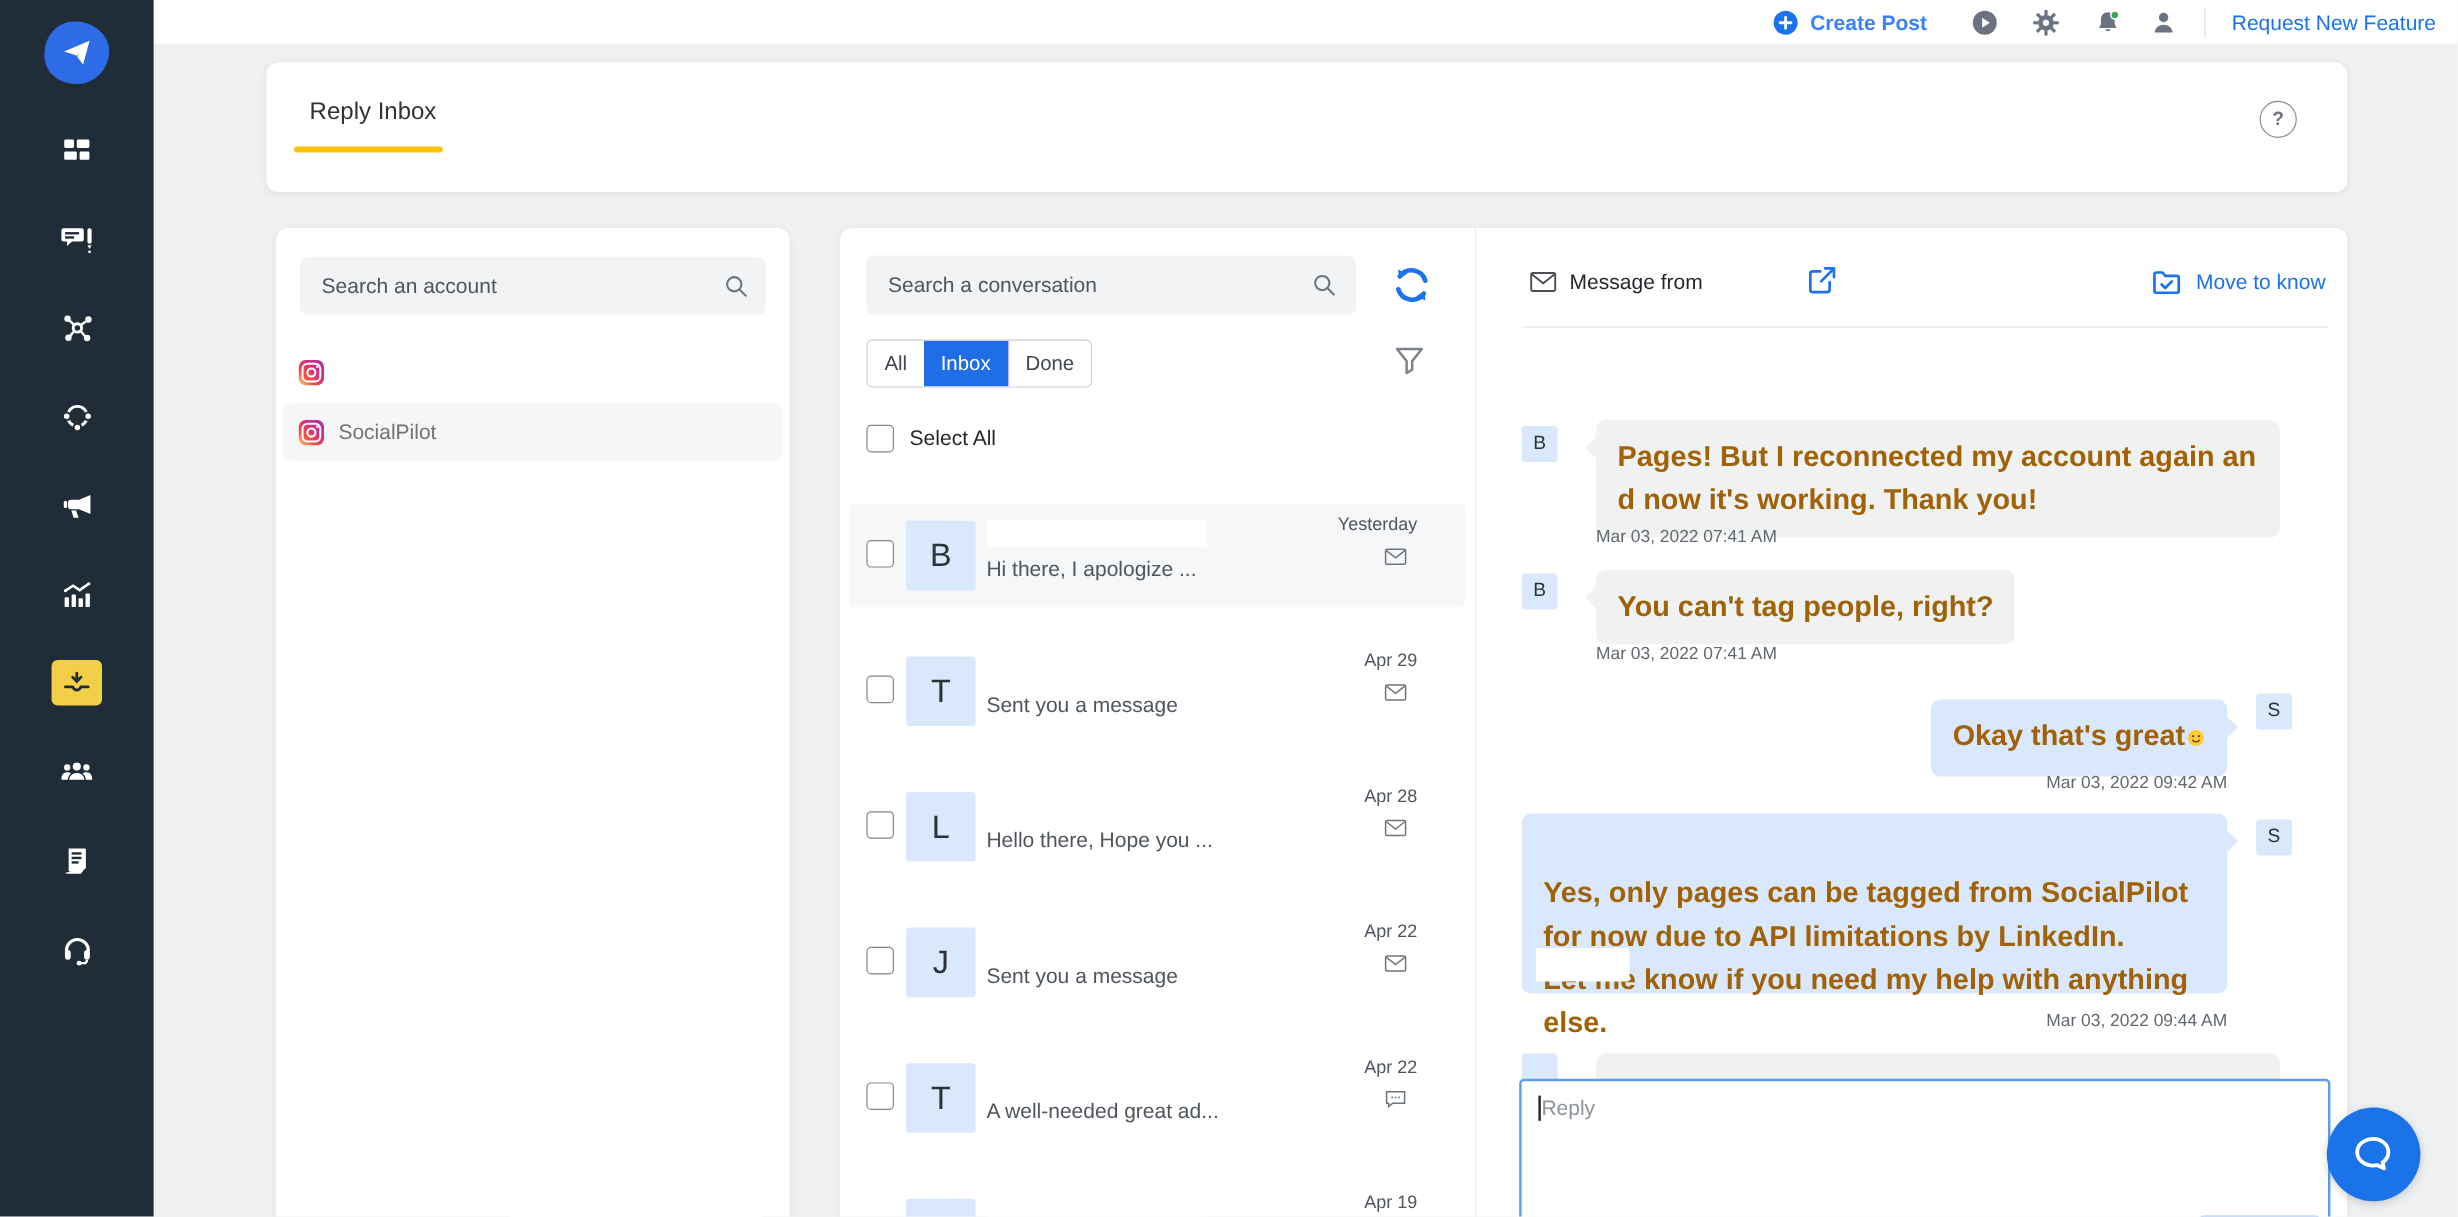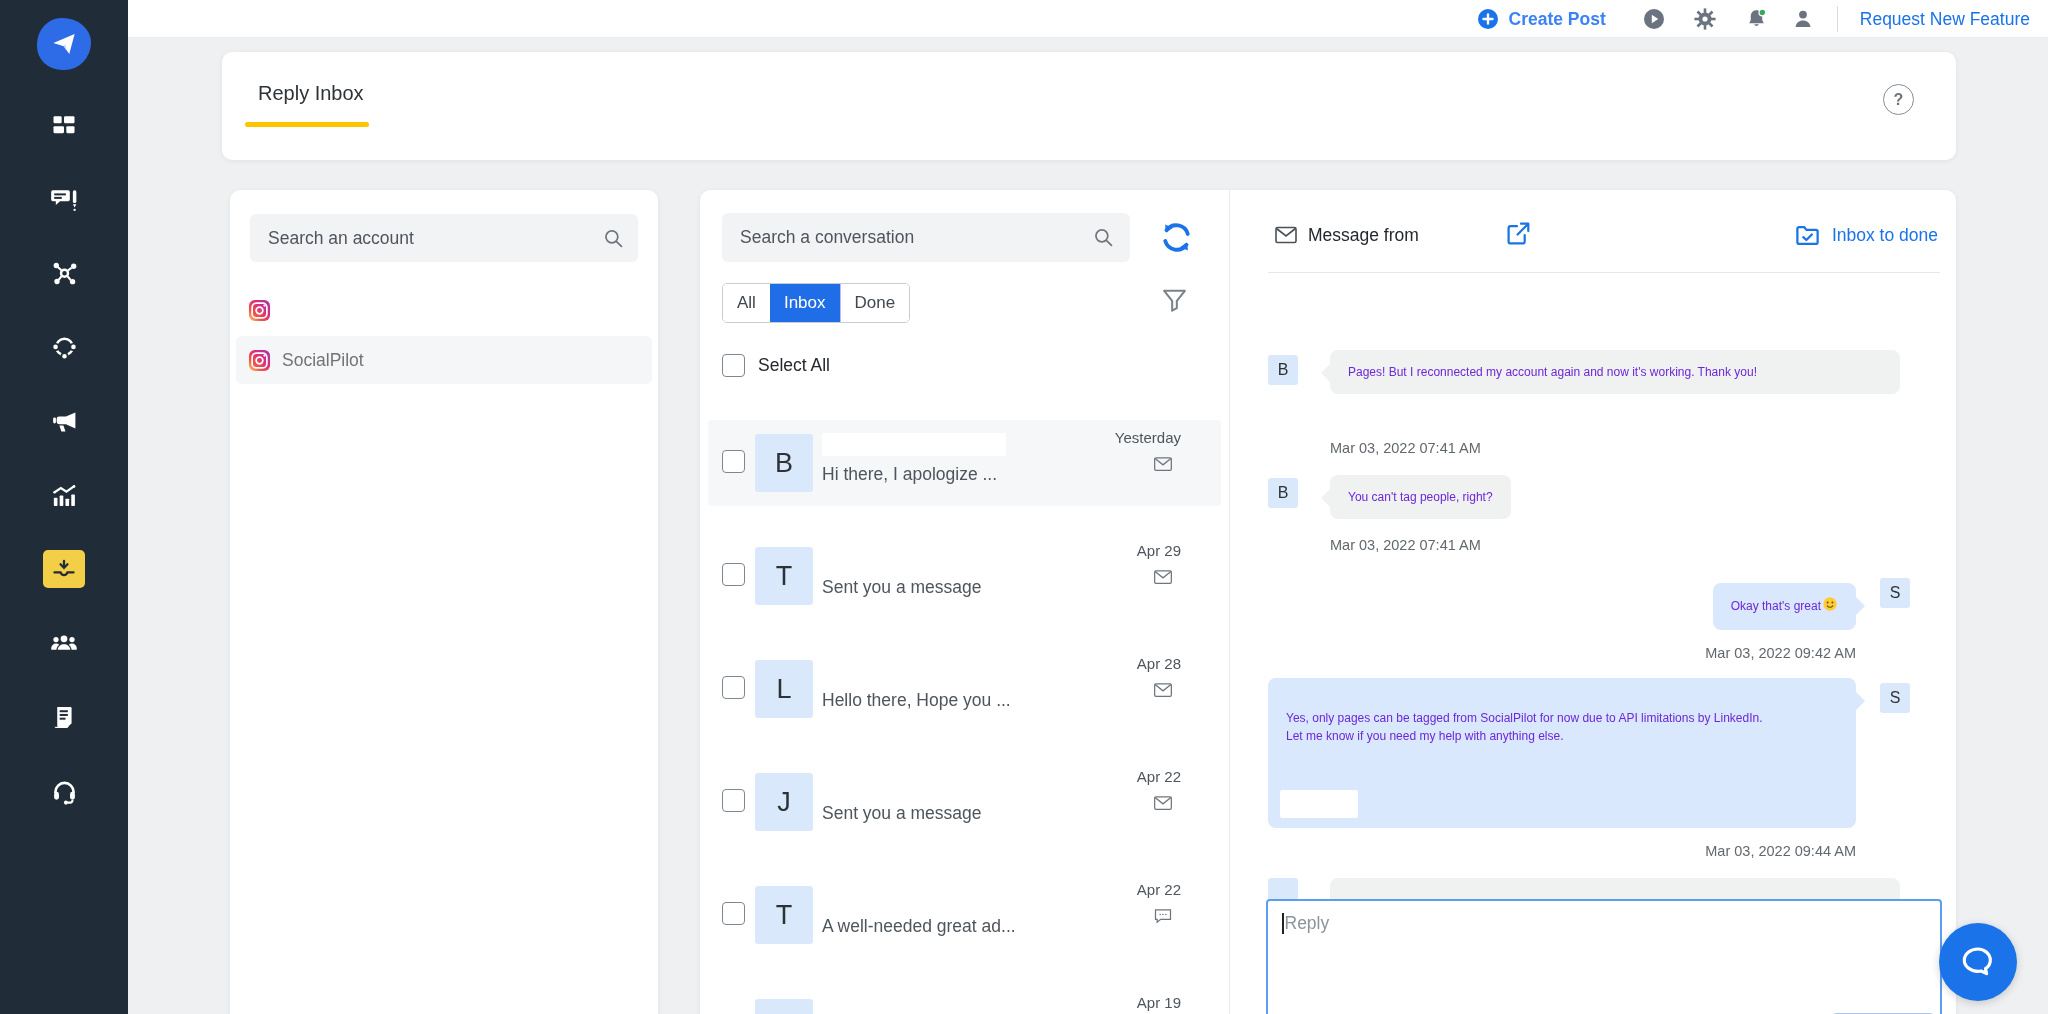--- a/index.html
+++ b/index.html
@@ -69,21 +69,21 @@
 
   
   .th-header-title { position:absolute; left:608px; top:35px; font-size:17.5px; color:#24282d; font-weight:500; }
   .th-env { position:absolute; left:574px; top:33px; }
   .th-ext { position:absolute; left:805px; top:30px; cursor:pointer; }
   .move-done { position:absolute; right:18px; top:32px; display:flex; align-items:center; gap:11px; cursor:pointer; }
   .move-done span { color:#1a73e8; font-size:17.5px; font-weight:500; }
   .th-div { position:absolute; left:568px; right:16px; top:82px; height:1px; background:#e5e7e9; }
 
   .msg-avatar { position:absolute; width:30px; height:30px; border-radius:3px; font-size:16px; }
-  .bubble { position:absolute; border-radius:8px; padding:13px 18px; font-size:12px; color:#6d28d9; line-height:1.5; word-break:break-all; white-space:pre-line; }
+  .bubble { position:absolute; border-radius:8px; padding:13px 18px; font-size:24px; color:#a16207; line-height:1.5; word-break:break-all; white-space:pre-line;font-weight:bold; }
   .bubble.gray { background:#f0f1f1; }
   .bubble.blue { background:#d9e8fc; }
   .tail-l::before { content:""; position:absolute; left:-9px; top:14px; border:9px solid transparent; border-right-color:#f0f1f1; border-left:none; }
   .tail-r::after { content:""; position:absolute; right:-9px; top:14px; border:9px solid transparent; border-left-color:#d9e8fc; border-right:none; }
   .tstamp { position:absolute; font-size:14.5px; color:#62686f; }
 
   .reply-box { position:absolute; left:566px; top:709px; width:676px; height:130px; background:#fff; border:2px solid #5e9cf0; border-radius:4px; cursor:text; }
   .reply-ph { position:absolute; left:14px; top:12px; font-size:17.5px; color:#8d949c; display:flex; align-items:center; }
   .caret { width:1.5px; height:21px; background:#222; margin-right:1px; }
   .send-partial { position:absolute; right:4px; bottom:0; width:106px; height:14px; background:#a6c4f6; border-radius:7px 7px 0 0; cursor:pointer; }
@@ -430,21 +430,21 @@
     </span>
     <div class="move-done">
       <span style="display:flex">
         <svg width="27" height="27" viewBox="0 0 24 24">
             <g fill="none" stroke="#1a73e8" stroke-width="2" stroke-linejoin="round">
               <path d="M3 18V6a1.5 1.5 0 0 1 1.5-1.5H9L11 7h8.5A1.5 1.5 0 0 1 21 8.5V18a1.5 1.5 0 0 1-1.5 1.5h-15A1.5 1.5 0 0 1 3 18z"></path>
               <path d="M8.3 13.4l2.7 2.6 4.9-4.9" stroke-linecap="round"></path>
             </g>
           </svg>
       </span>
-      <span>Inbox to done</span>
+      <span>Move to know</span>
     </div>
     <div class="th-div"></div>
 
     <div class="avatar msg-avatar" style="left:568px; top:165px">B</div>
     <div class="bubble gray tail-l" style="left:630px; top:160px; width:570px">Pages! But I reconnected my account again and now it's working. Thank you!</div>
     <div class="tstamp" style="left:630px; top:250px">Mar 03, 2022 07:41 AM</div>
 
     <div class="avatar msg-avatar" style="left:568px; top:288px">B</div>
     <div class="bubble gray tail-l" style="left:630px; top:285px; width:auto; white-space:nowrap">You can't tag people, right?</div>
     <div class="tstamp" style="left:630px; top:347px">Mar 03, 2022 07:41 AM</div>

